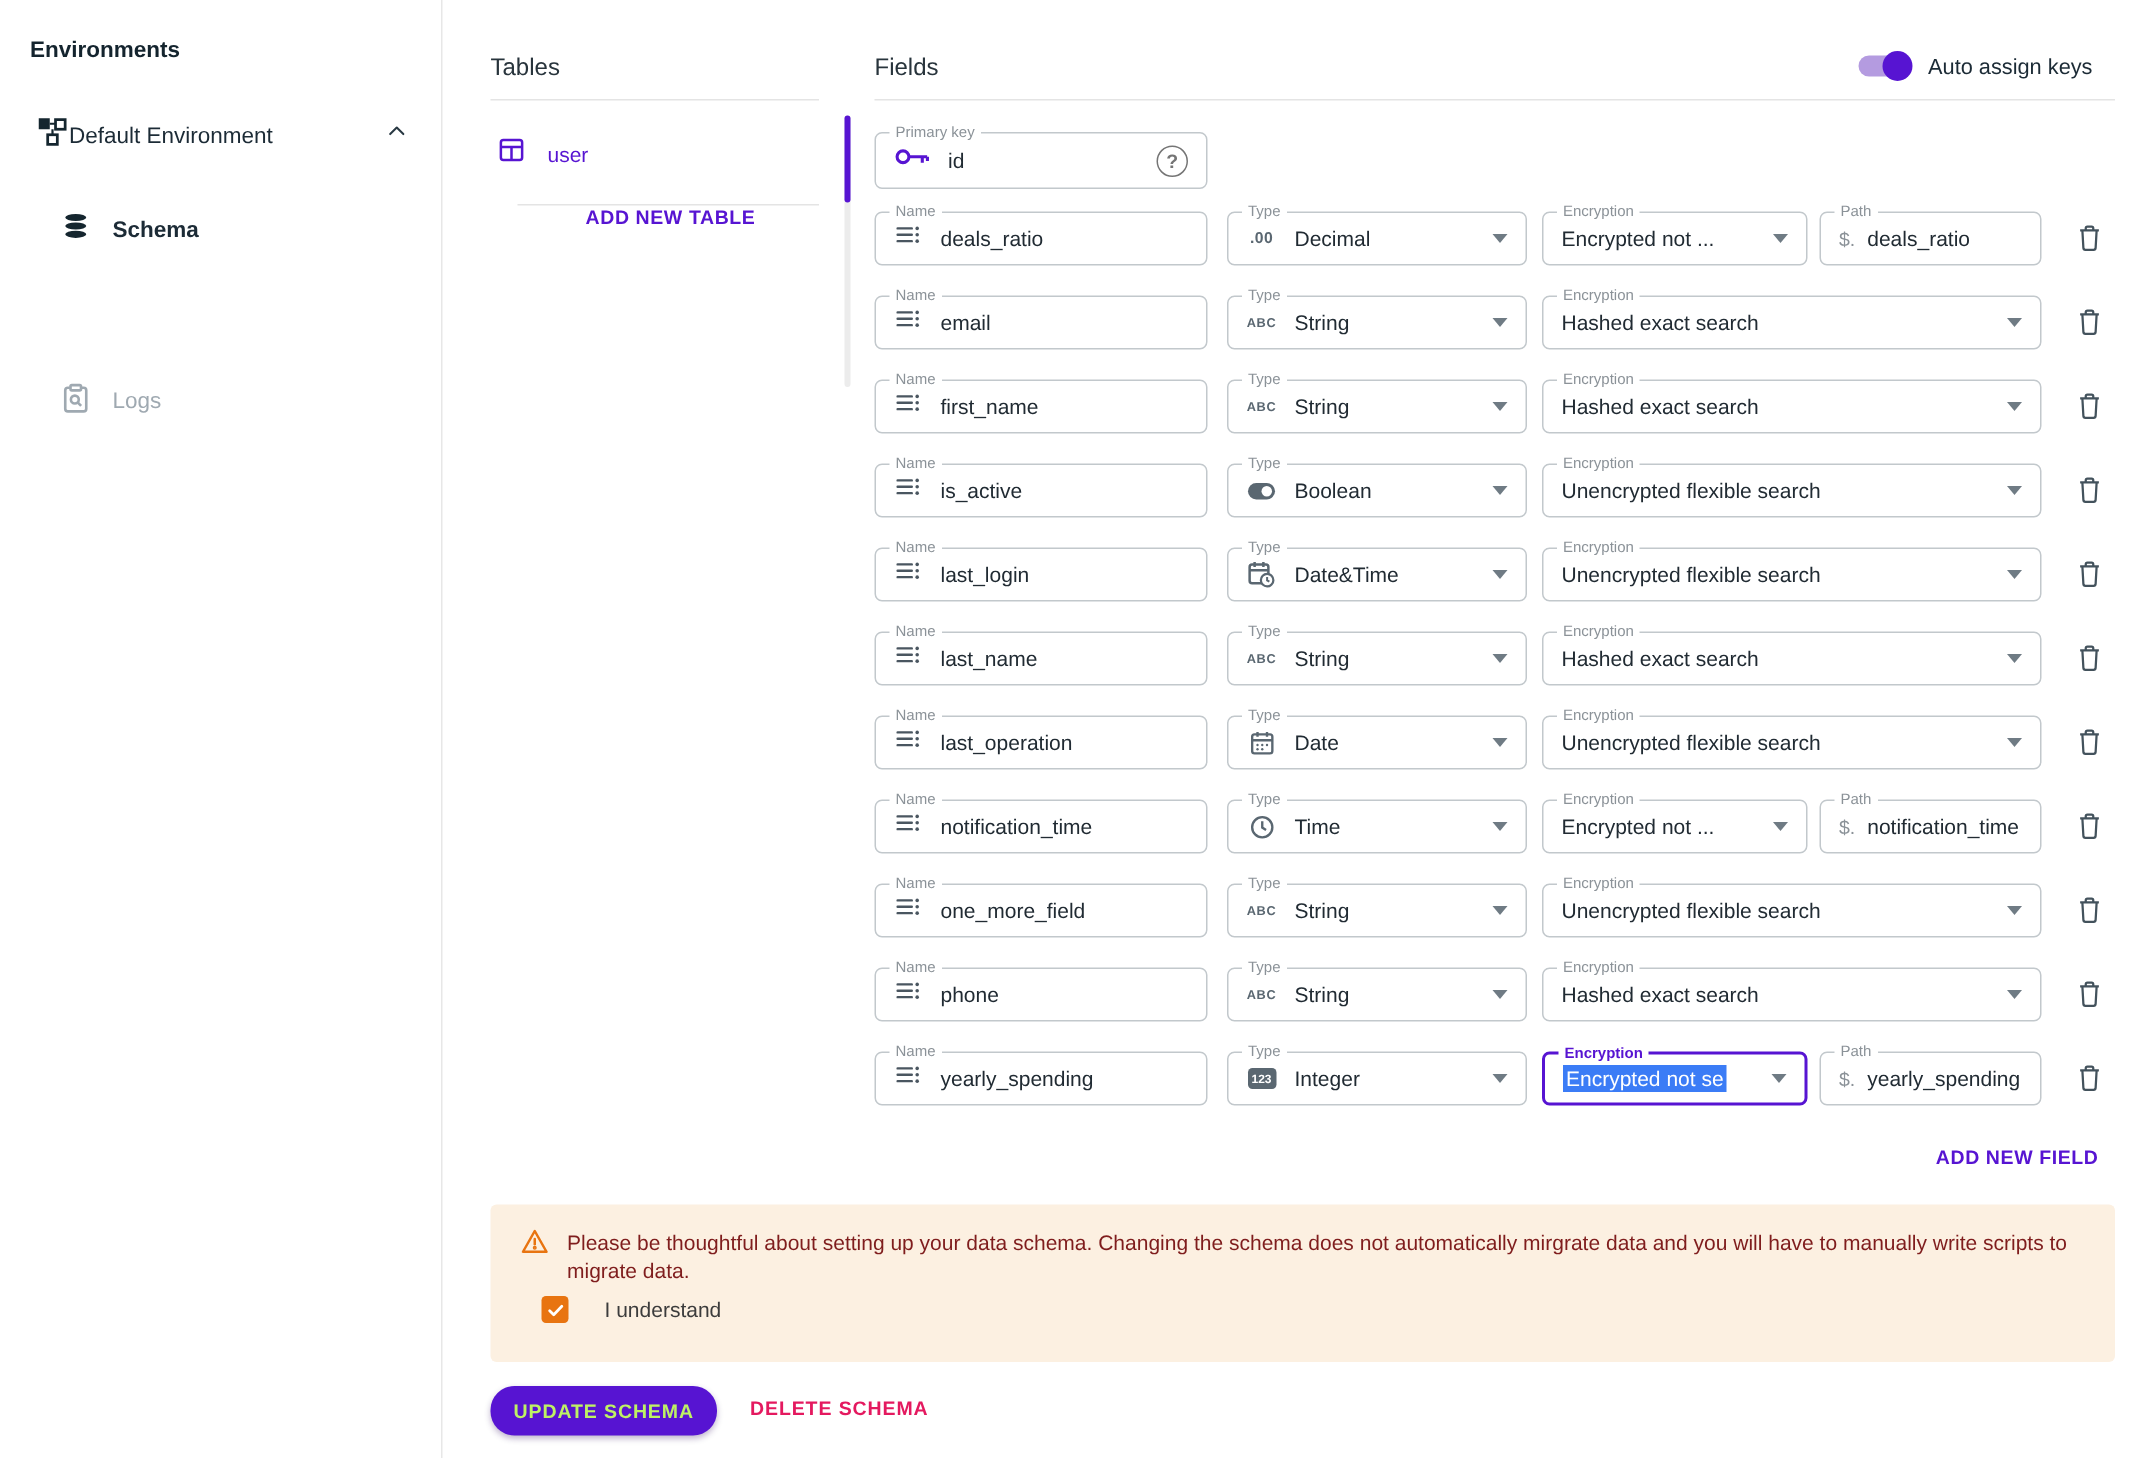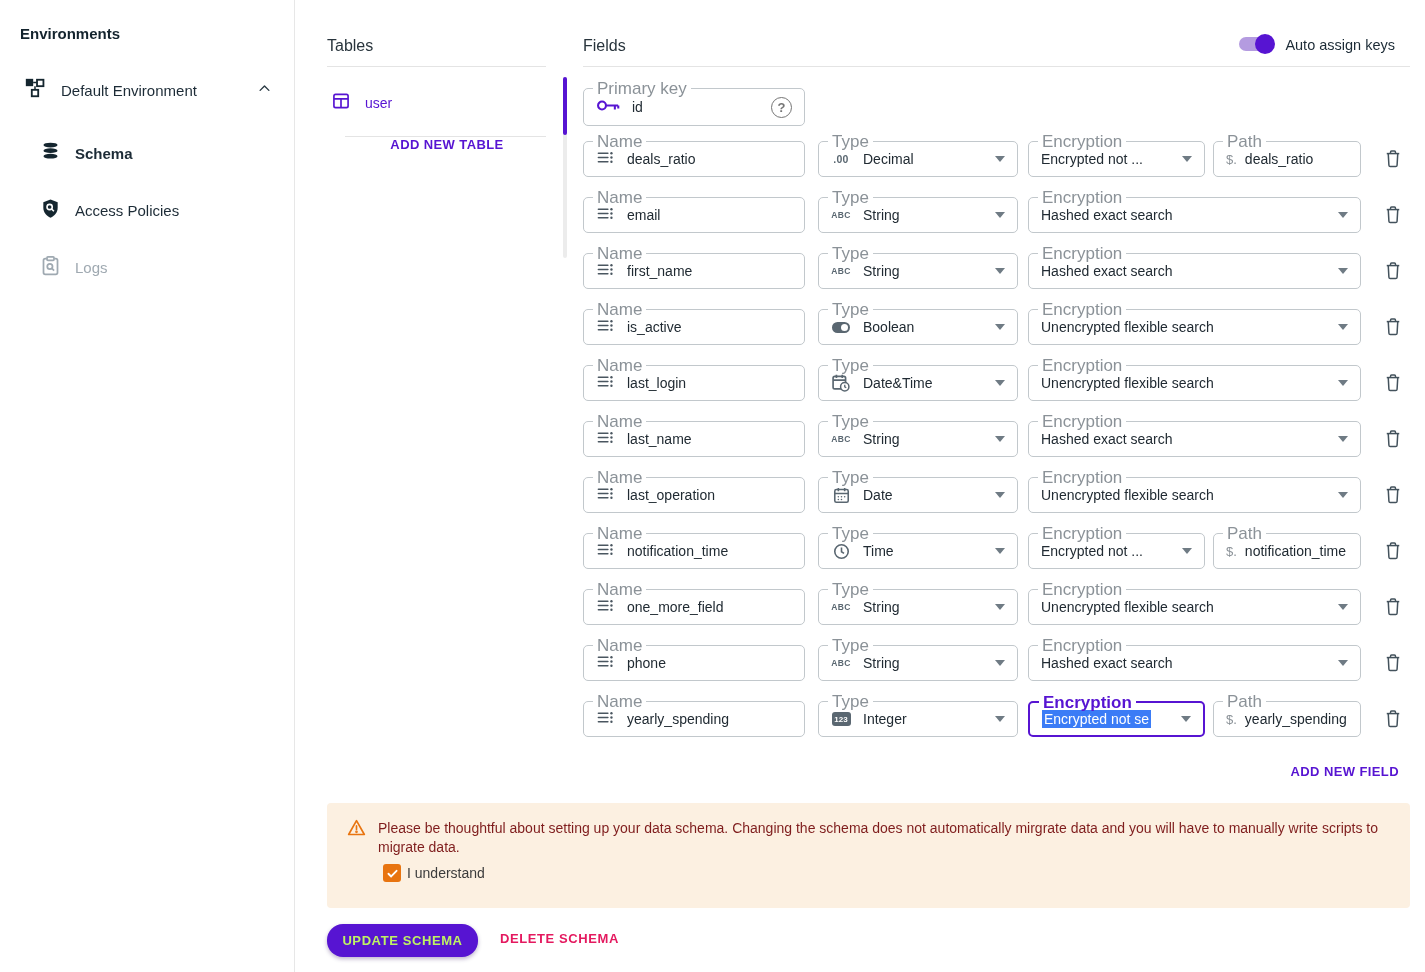--- a/index.html
+++ b/index.html
@@ -8,21 +8,21 @@
     --ink:#1c2b36; --muted:#8b9298; --icon:#4a5660; --border:#c2c8cc;
   }
   *{box-sizing:border-box}
   html,body{margin:0;padding:0}
   body{width:1425px;height:972px;position:relative;background:#fff;
        font-family:"Liberation Sans",sans-serif;color:var(--ink);overflow:hidden;}
 
   
   #sidebar{position:absolute;left:0;top:0;width:295px;height:972px;border-right:1px solid #e7e7e7;background:#fff}
   .sb-title{position:absolute;left:20px;top:25px;font-size:15px;font-weight:bold;color:#14242e}
-  .env-row{position:absolute;left:24px;top:76px;width:248px;height:28px;display:flex;align-items:center;gap:15px;cursor:pointer}
+  .env-row{position:absolute;left:24px;top:76px;width:248px;height:28px;display:flex;align-items:center;gap:0;cursor:pointer}
   .env-row .lbl{font-size:15px}
   .env-chevron{margin-left:auto}
   .sb-item{position:absolute;left:40px;width:220px;height:30px;display:flex;align-items:center;gap:14px;font-size:15px;cursor:pointer}
   .sb-item.active .lbl{font-weight:bold}
   .sb-item.disabled{color:#9fa9b1;cursor:default}
 
   
   .panel-title{font-size:16px;color:#28343c}
   #tables-title{position:absolute;left:327px;top:37px}
   .hline{position:absolute;height:1px;background:#e4e4e4}
@@ -41,21 +41,21 @@
   #auto-assign .lbl{font-size:14.5px}
   .switch{width:33px;height:14px;border-radius:7px;background:#b49be0;position:relative}
   .switch .knob{position:absolute;right:-3px;top:-3px;width:20px;height:20px;border-radius:50%;background:var(--accent)}
 
   
   #scroll-track{position:absolute;left:563px;top:77px;width:4px;height:181px;background:#ececec;border-radius:2px}
   #scroll-thumb{position:absolute;left:563px;top:77px;width:4px;height:58px;background:var(--accent);border-radius:2px}
 
   
   .fieldset{position:absolute;height:36px;border:1px solid var(--border);border-radius:5px;background:#fff;cursor:pointer}
-  .fieldset .legend{position:absolute;top:-7px;left:9px;font-size:17px;line-height:13px;color:var(--muted);background:#fff;padding:0 4px;white-space:nowrap}
+  .fieldset .legend{position:absolute;top:-7px;left:9px;font-size:10px;line-height:13px;color:var(--muted);background:#fff;padding:0 4px;white-space:nowrap}
   .inner{display:flex;align-items:center;height:100%;padding:0 12px;gap:12px;overflow:hidden;white-space:nowrap}
   .value{font-size:14px;color:#212b33}
   .arrow{margin-left:auto;width:0;height:0;border-left:5px solid transparent;border-right:5px solid transparent;border-top:6px solid #6f7b84;flex:0 0 auto}
 
   
   #pk-box{left:583px;top:88px;width:222px;height:38px}
   .help{margin-left:auto;width:21px;height:21px;border:1.8px solid #757575;border-radius:50%;color:#757575;
         font-size:13px;font-weight:bold;display:flex;align-items:center;justify-content:center;flex:0 0 auto}
 
   
@@ -80,21 +80,21 @@
   .bool-pill::after{content:"";position:absolute;right:2px;top:2px;width:7px;height:7px;border-radius:50%;background:#fff}
   .int-ic{width:19px;height:14px;background:#5a6771;border-radius:3px;color:#fff;font-size:8px;font-weight:bold;
           display:flex;align-items:center;justify-content:center}
 
   #add-field{position:absolute;right:20px;top:763px}
 
   
   #warn{position:absolute;left:327px;top:803px;width:1083px;height:105px;background:var(--warn-bg);border-radius:4px}
   #warn .tri{position:absolute;left:19px;top:15px}
   #warn .msg{position:absolute;left:51px;top:16px;width:1005px;font-size:14px;line-height:19px;color:#7f1d1d}
-  #warn .ck-row{position:absolute;left:56px;top:61px;display:flex;align-items:center;gap:6px;cursor:pointer}
+  #warn .ck-row{position:absolute;left:34px;top:61px;display:flex;align-items:center;gap:24px;cursor:pointer}
   .checkbox{width:18px;height:18px;background:var(--warn);border-radius:3px;display:flex;align-items:center;justify-content:center}
   #warn .ck-lbl{font-size:14px;color:#3c3c3c}
 
   
   #update-btn{position:absolute;left:327px;top:924px;width:151px;height:33px;background:var(--accent);color:#bef264;
               border:none;border-radius:16px;font-family:inherit;font-size:13px;font-weight:bold;letter-spacing:.6px;
               box-shadow:0 2px 4px rgba(40,0,90,.3);cursor:pointer}
   #delete-btn{position:absolute;left:494px;top:930px;background:none;border:none;color:var(--delete);
               font-family:inherit;font-size:13px;font-weight:bold;letter-spacing:.6px;cursor:pointer}
 </style>
@@ -125,30 +125,20 @@
     <span>
       <svg width="21" height="21" viewBox="0 0 24 24" fill="#15262f">
           <ellipse cx="12" cy="4.6" rx="8" ry="2.7"></ellipse>
           <ellipse cx="12" cy="11" rx="8" ry="2.7"></ellipse>
           <ellipse cx="12" cy="17.4" rx="8" ry="2.7"></ellipse>
         </svg>
     </span>
     <span class="lbl">Schema</span>
   </div>
 
-  <div class="sb-item" style="top:195px">
-    <span>
-      <svg width="21" height="21" viewBox="0 0 24 24">
-          <path fill="#15262f" d="M12 1.8l8.2 3v6.4c0 5.1-3.5 9.6-8.2 11.3C7.3 20.8 3.8 16.3 3.8 11.2V4.8z"></path>
-          <circle cx="11" cy="10.3" r="3" fill="none" stroke="#fff" stroke-width="1.8"></circle>
-          <path d="M13.3 12.6l2.6 2.6" stroke="#fff" stroke-width="1.8"></path>
-        </svg>
-    </span>
-    <span class="lbl">Access Policies</span>
-  </div>
 
   <div class="sb-item disabled" style="top:252px">
     <span>
       <svg width="21" height="21" viewBox="0 0 24 24" fill="none" stroke="#9fa9b1" stroke-width="2">
           <path d="M16.5 4H18a2 2 0 0 1 2 2v14a2 2 0 0 1-2 2H6a2 2 0 0 1-2-2V6a2 2 0 0 1 2-2h1.5"></path>
           <rect x="8" y="2" width="8" height="4" rx="1"></rect>
           <circle cx="11.3" cy="13" r="3"></circle>
           <path d="M13.6 15.3l2.5 2.5"></path>
         </svg>
     </span>

